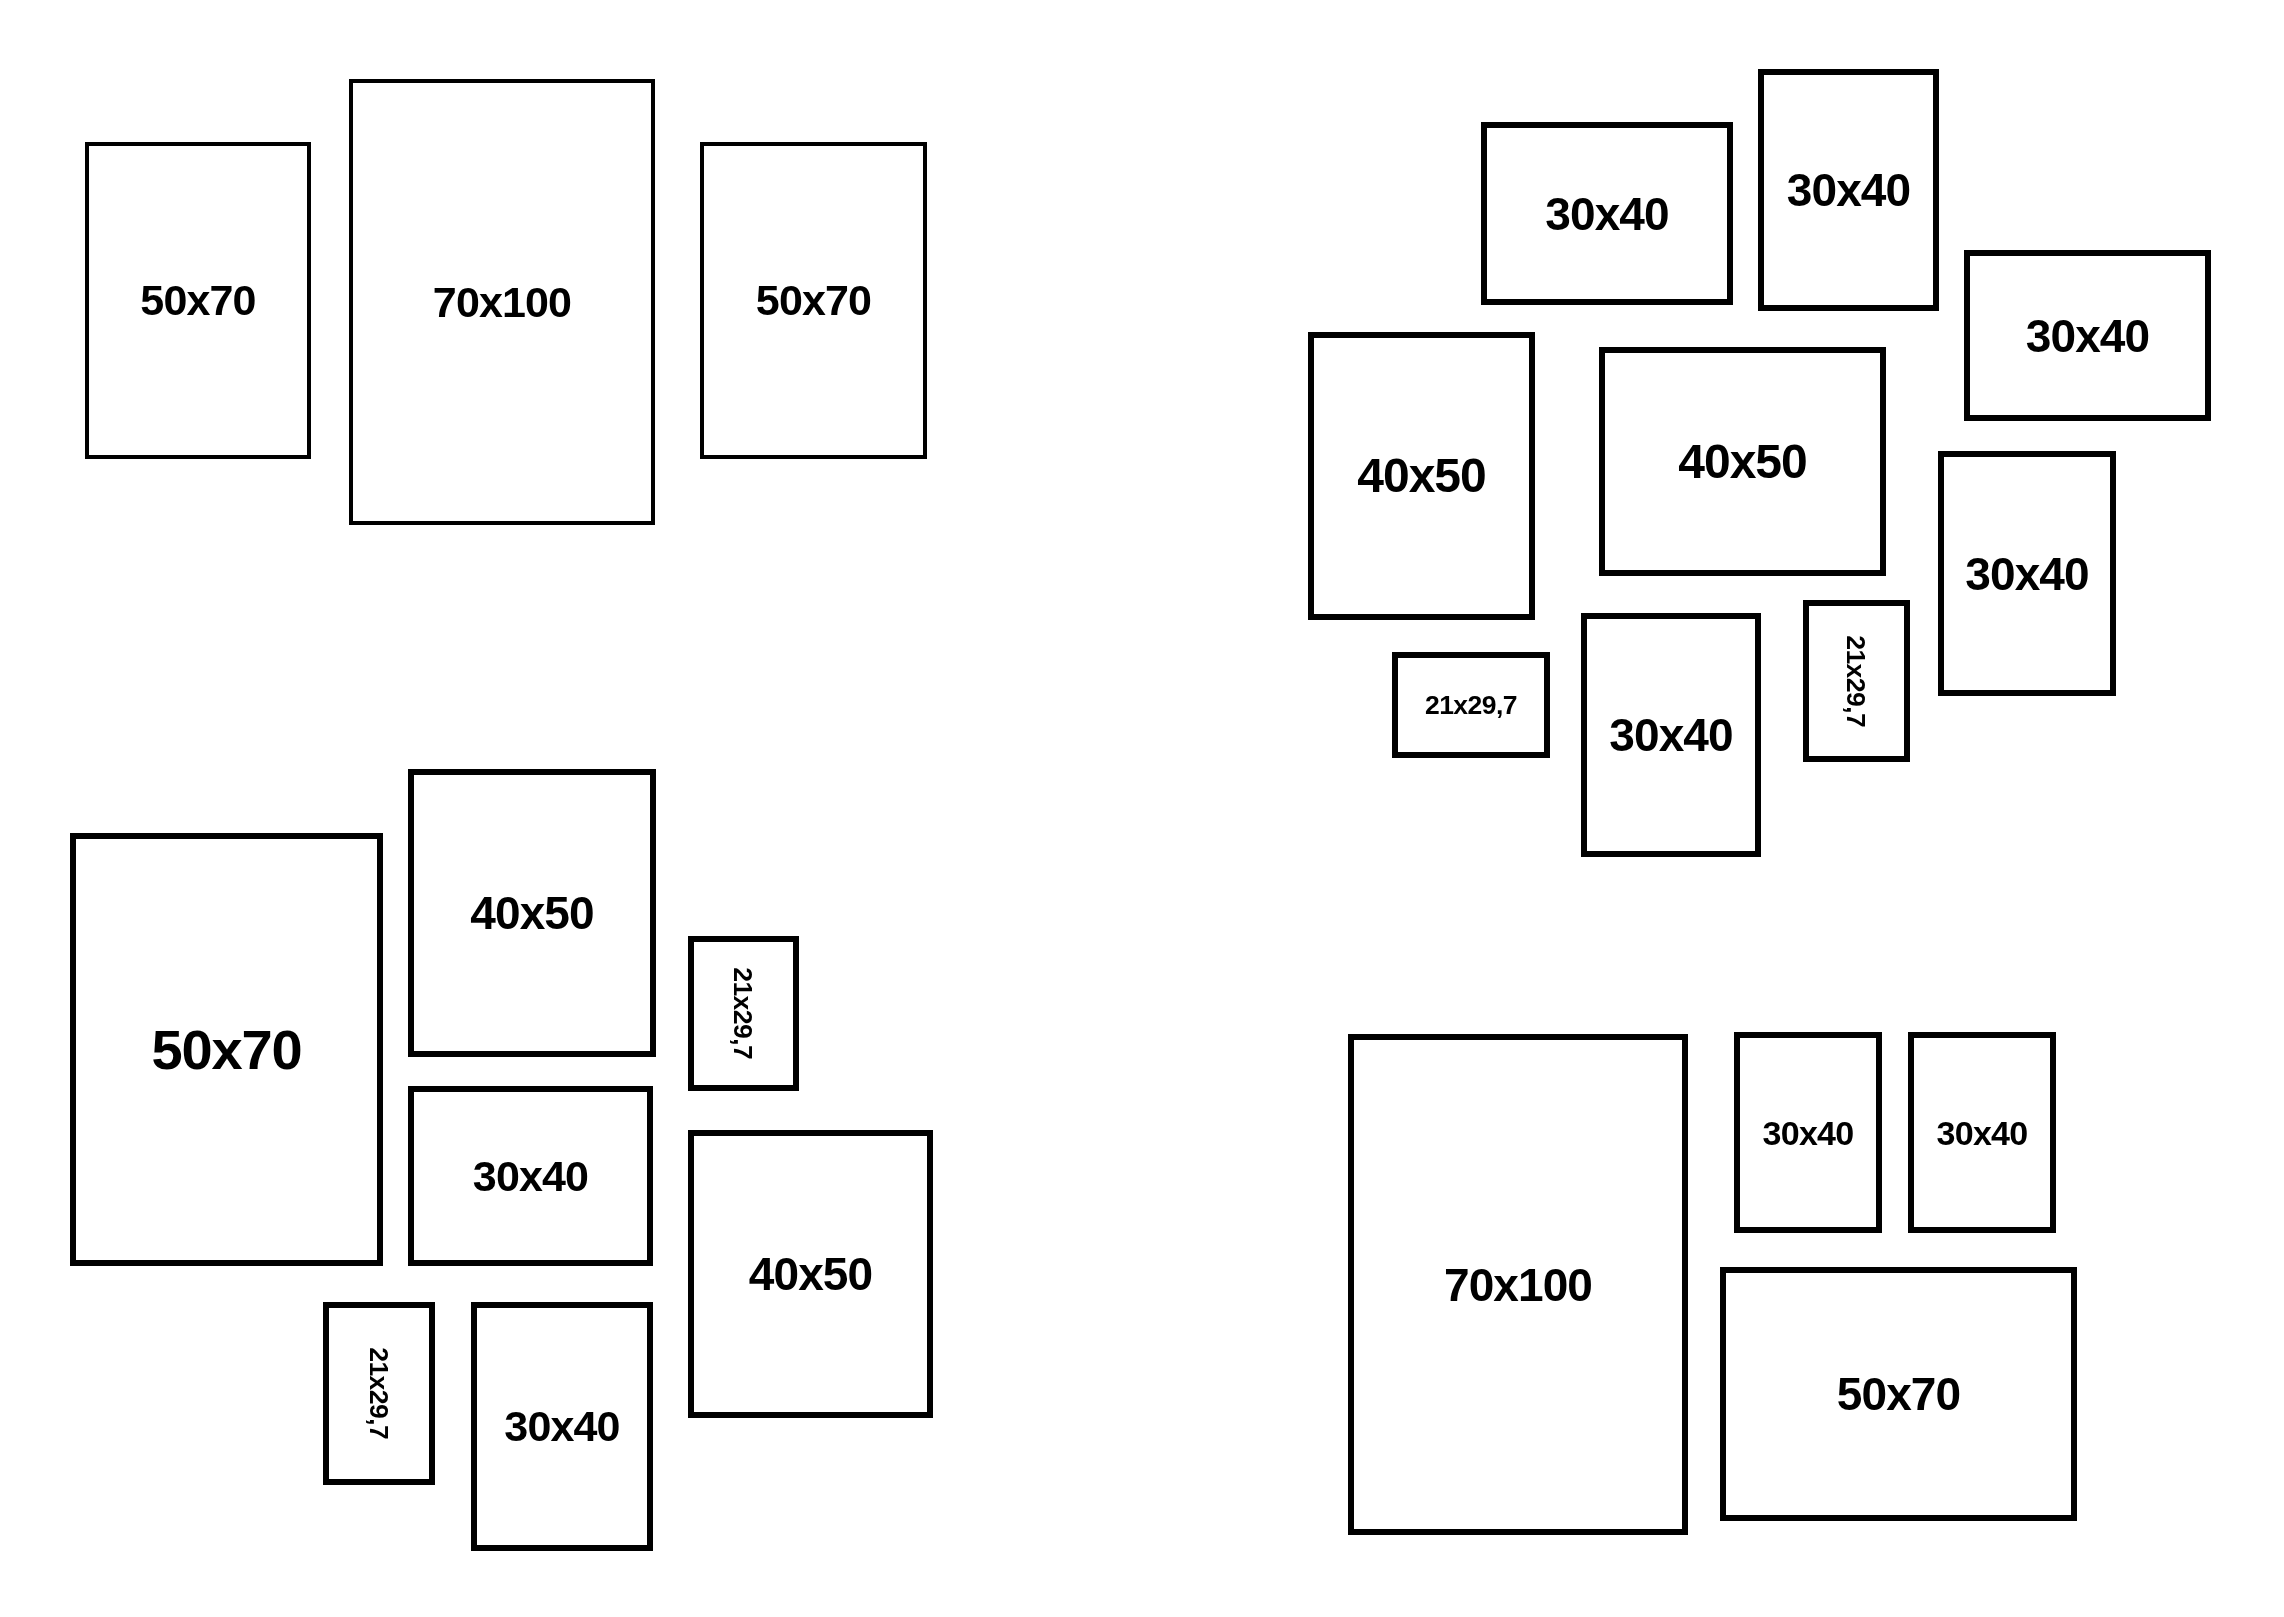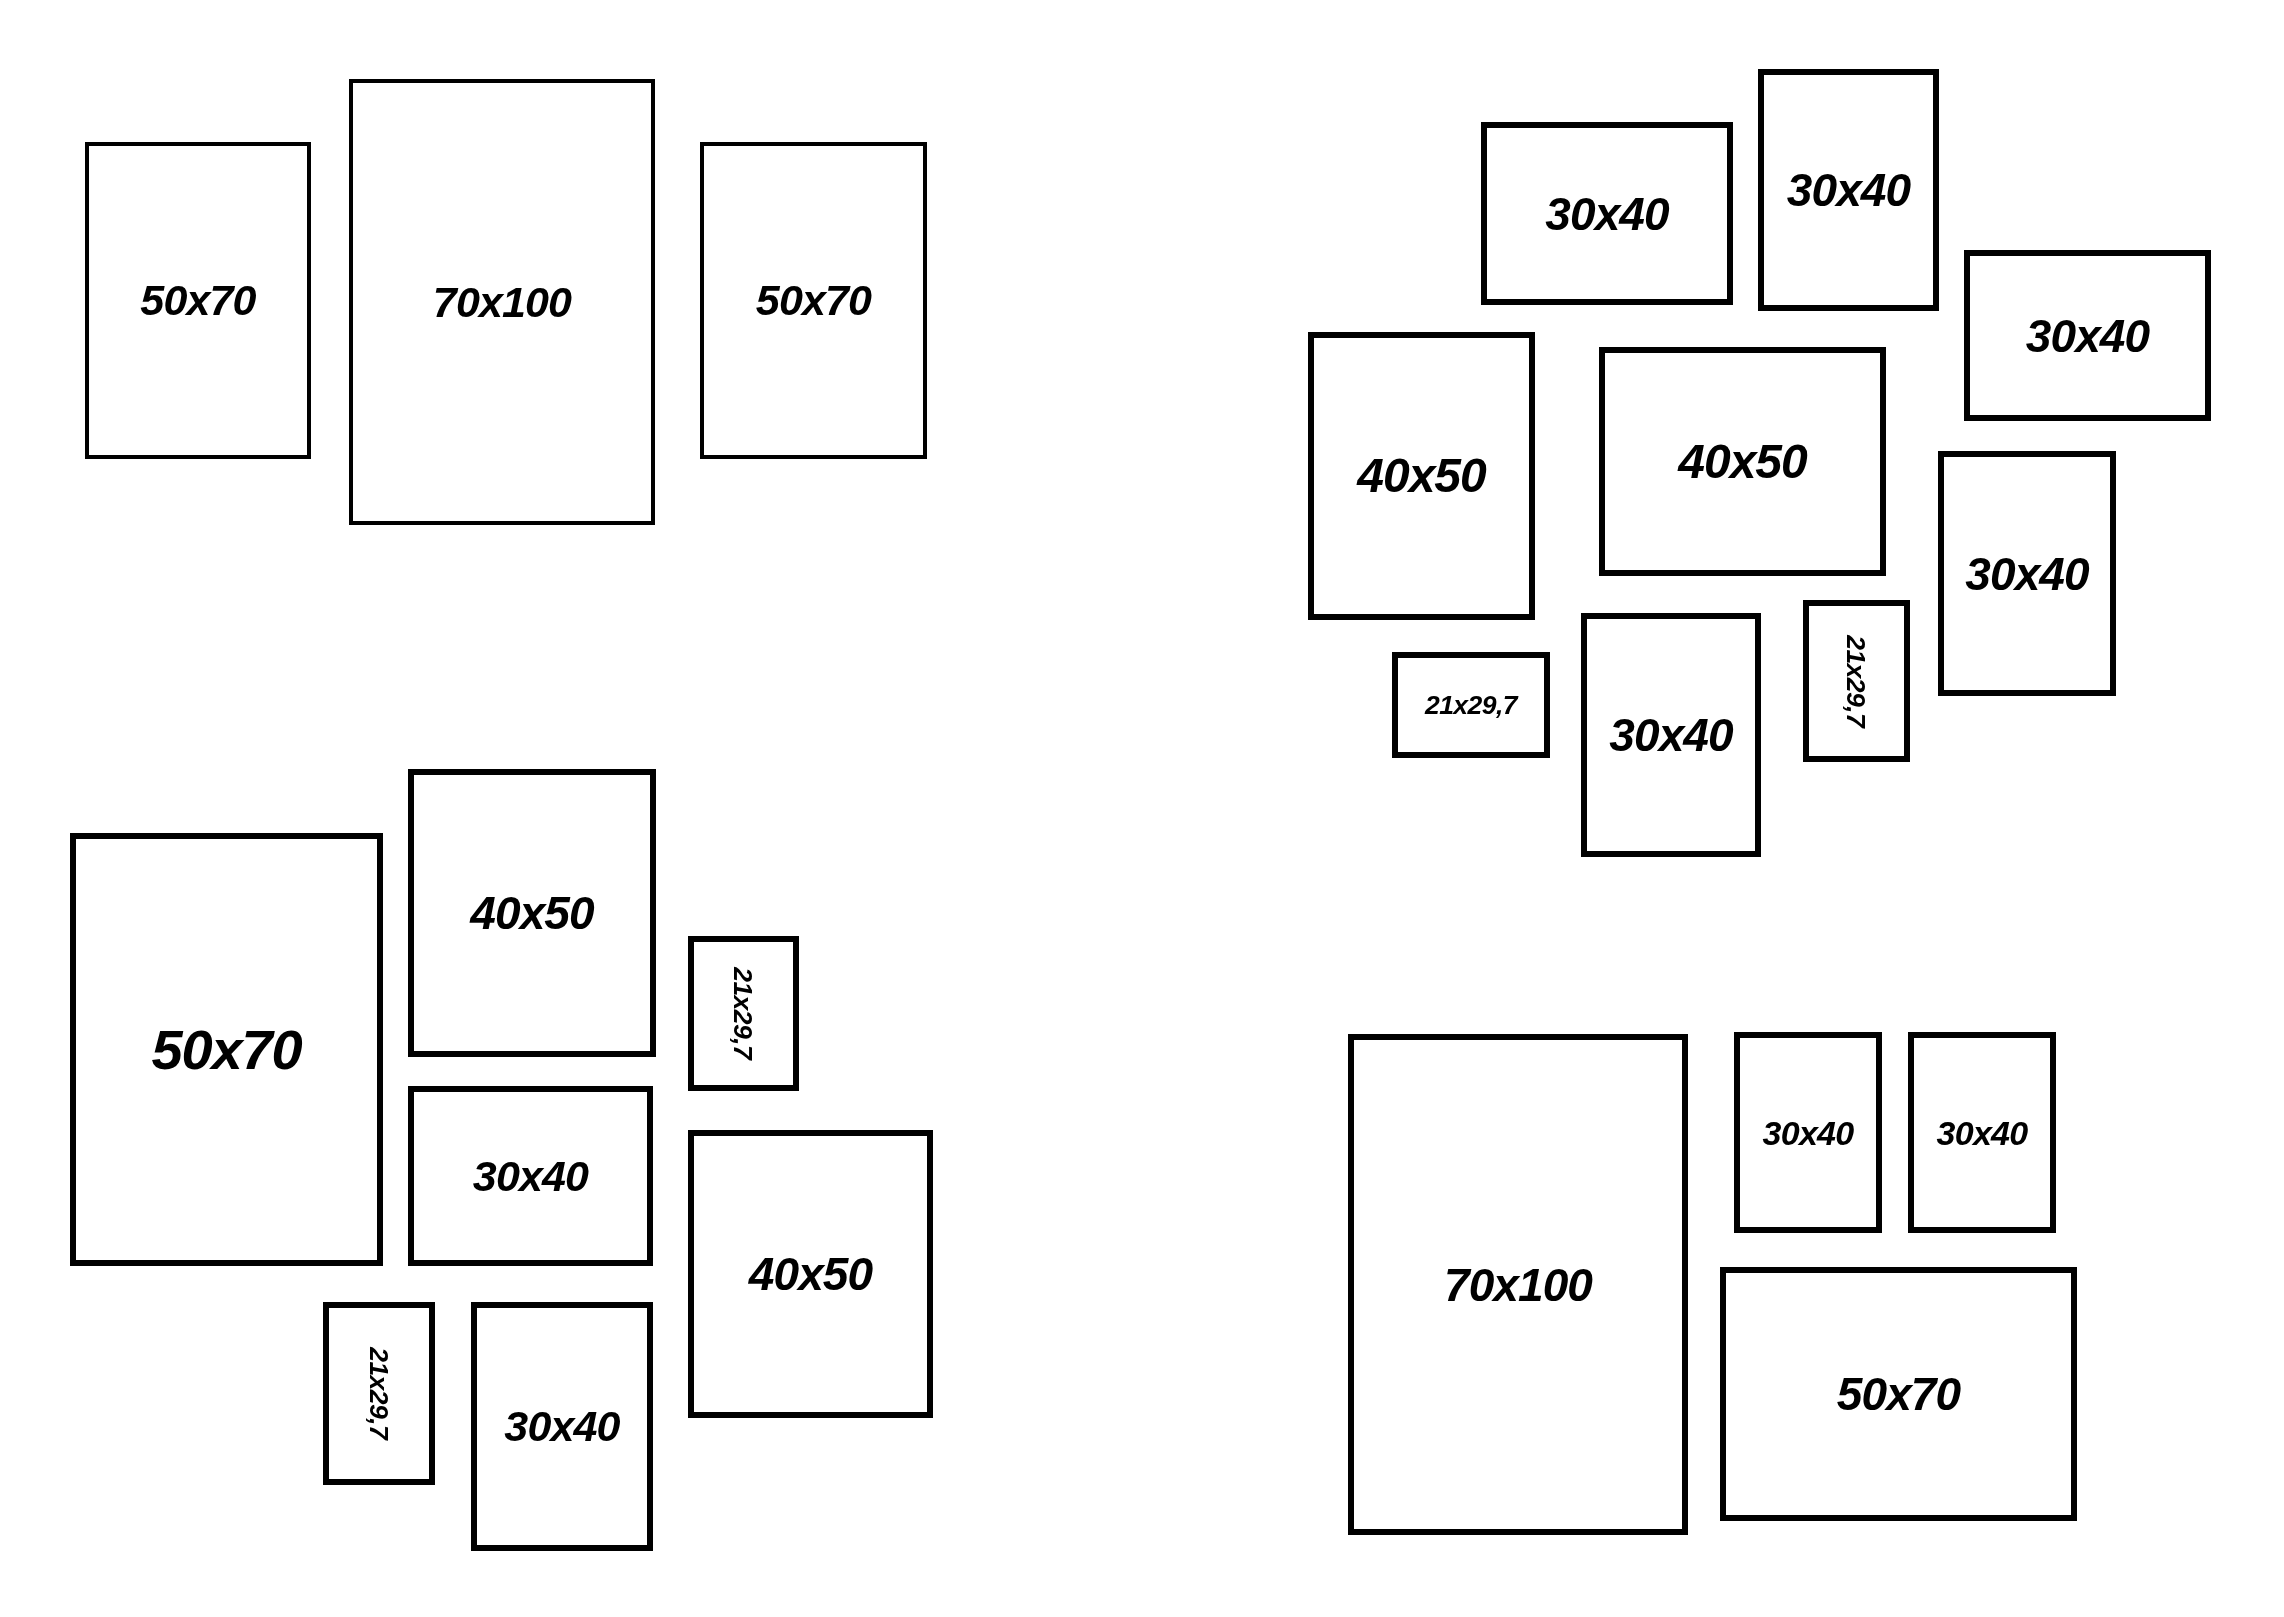--- a/index.html
+++ b/index.html
@@ -21,21 +21,20 @@
     background: #ffffff;
   }
   .frame {
     position: absolute;
     box-sizing: border-box;
     background: #ffffff;
     display: flex;
     align-items: center;
     justify-content: center;
     color: #000000;
-    font-style: italic;
   }
   .b10 { border: 4.6px solid #000000; }
   .b14 { border: 6.4px solid #000000; }
   .label {
     font-weight: 700;
     letter-spacing: -0.02em;
     white-space: nowrap;
     line-height: 1;
   }
   .rot { transform: rotate(90deg); }

